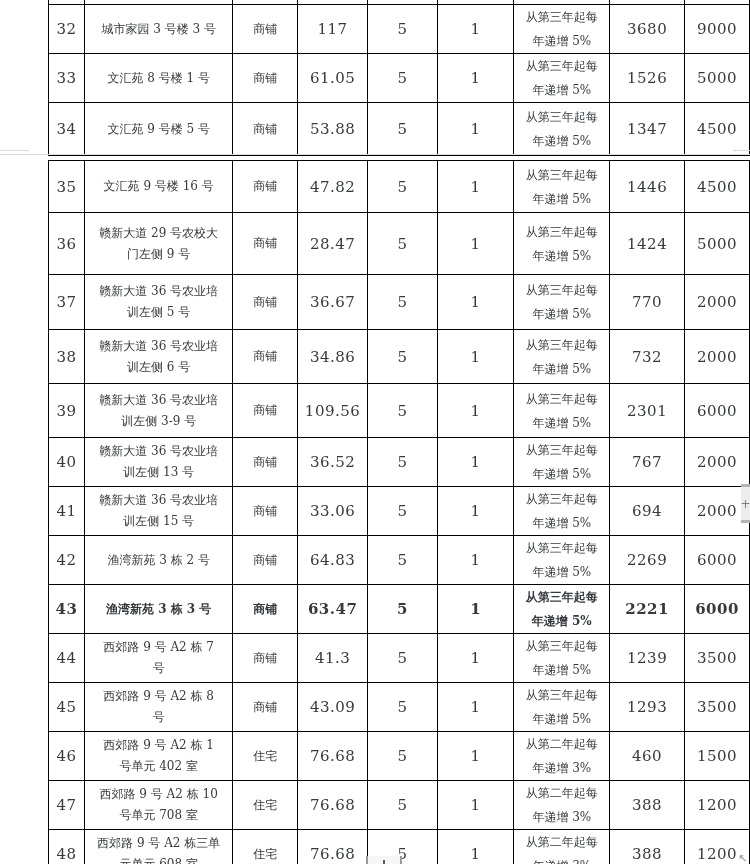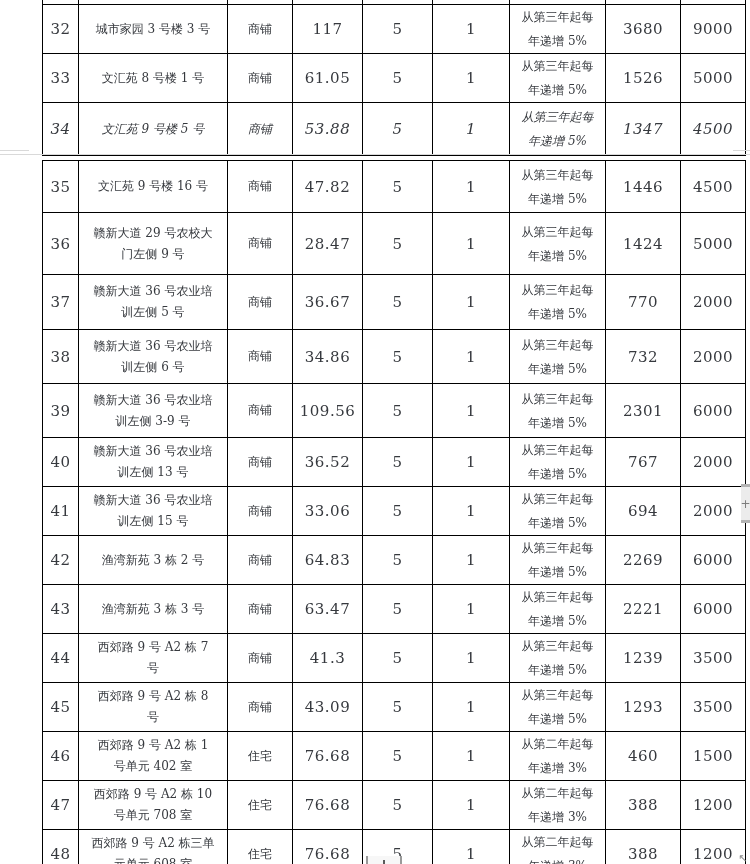--- a/index.html
+++ b/index.html
@@ -4,21 +4,21 @@
 <style>
   html,body{margin:0;padding:0;}
   body{
     width:750px;height:864px;position:relative;overflow:hidden;
     background:#ffffff;
     font-family:"DejaVu Serif","Liberation Serif",serif;
     color:#36393e;
   }
   .doc-table{
     border-collapse:collapse;table-layout:fixed;
-    position:absolute;left:42px;background:#fff;
+    position:absolute;left:48px;background:#fff;
   }
   .doc-table td{
     border:1px solid #000;
     text-align:center;vertical-align:middle;
     padding:0;overflow:hidden;
   }
   .doc-table tr.sliver td{border-top:none;height:4px;}
   td.c-num{font-size:15px;letter-spacing:0.5px;}
   td.c-cn{font-size:12px;line-height:21px;}
   td.c-addr{font-size:12px;line-height:21px;padding:0 12px;}
@@ -95,21 +95,21 @@
     <td class="c-num">33</td>
     <td class="c-addr">文汇苑 8 号楼 1 号</td>
     <td class="c-cn">商铺</td>
     <td class="c-num">61.05</td>
     <td class="c-num">5</td>
     <td class="c-num">1</td>
     <td class="c-inc">从第三年起每年递增 5%</td>
     <td class="c-num">1526</td>
     <td class="c-num">5000</td>
   </tr>
-      <tr style="height: 53px; font-style: italic;">
+      <tr style="height: 53px;">
     <td class="c-num">34</td>
     <td class="c-addr">文汇苑 9 号楼 5 号</td>
     <td class="c-cn">商铺</td>
     <td class="c-num">53.88</td>
     <td class="c-num">5</td>
     <td class="c-num">1</td>
     <td class="c-inc">从第三年起每年递增 5%</td>
     <td class="c-num">1347</td>
     <td class="c-num">4500</td>
   </tr>
@@ -214,21 +214,21 @@
     <td class="c-num">42</td>
     <td class="c-addr">渔湾新苑 3 栋 2 号</td>
     <td class="c-cn">商铺</td>
     <td class="c-num">64.83</td>
     <td class="c-num">5</td>
     <td class="c-num">1</td>
     <td class="c-inc">从第三年起每年递增 5%</td>
     <td class="c-num">2269</td>
     <td class="c-num">6000</td>
   </tr>
-      <tr style="height: 47px;">
+      <tr style="height: 47px; font-weight: bold;">
     <td class="c-num">43</td>
     <td class="c-addr">渔湾新苑 3 栋 3 号</td>
     <td class="c-cn">商铺</td>
     <td class="c-num">63.47</td>
     <td class="c-num">5</td>
     <td class="c-num">1</td>
     <td class="c-inc">从第三年起每年递增 5%</td>
     <td class="c-num">2221</td>
     <td class="c-num">6000</td>
   </tr>

